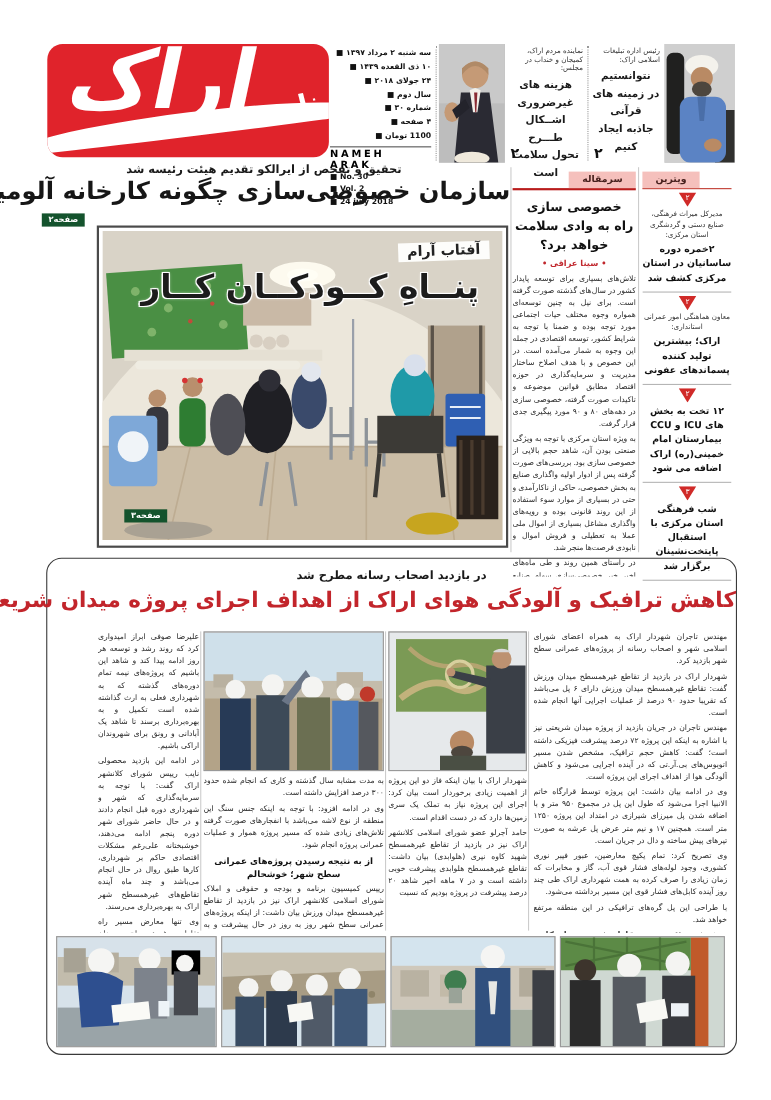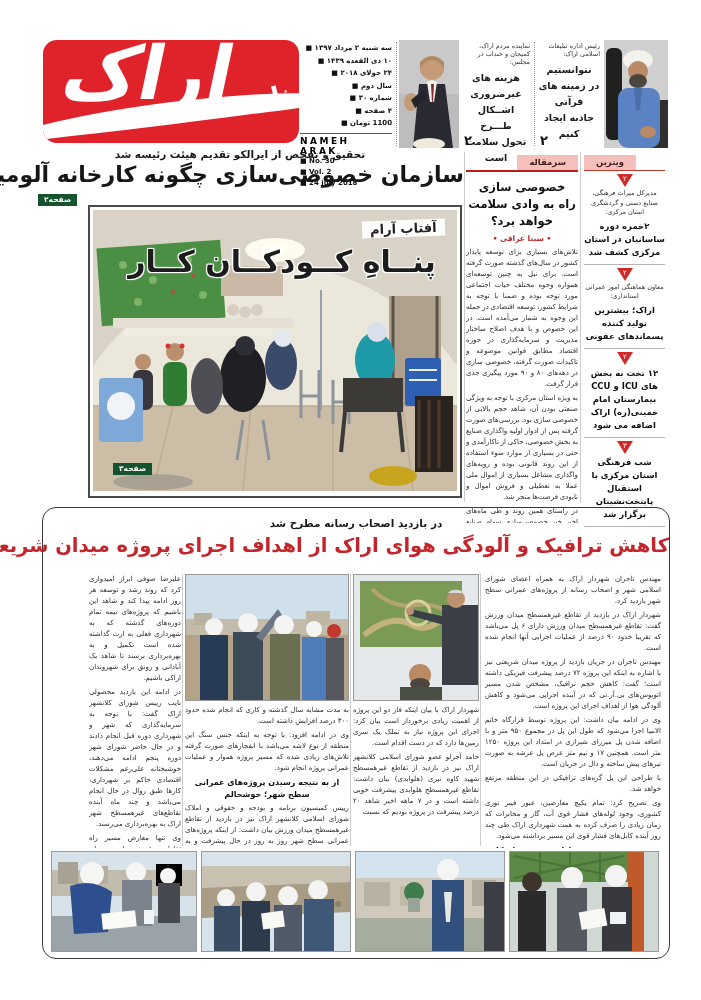--- a/index.html
+++ b/index.html
@@ -310,22 +310,22 @@
     <div class="abs cols">
       <div class="abs colrule" style="left:139px;top:2px;height:272px;"></div>
       <div class="abs colrule" style="left:307px;top:2px;height:272px;"></div>
       <div class="abs colrule" style="left:437px;top:2px;height:272px;"></div>
 
       <div class="abs bodytext" style="left:442px;top:2px;width:176px;height:274px;">
         <p>مهندس تاجران شهردار اراک به همراه اعضای شورای اسلامی شهر و اصحاب رسانه از پروژه‌های عمرانی سطح شهر بازدید کرد.</p>
         <p>شهردار اراک در بازدید از تقاطع غیرهمسطح میدان ورزش گفت: تقاطع غیرهمسطح میدان ورزش دارای ۶ پل می‌باشد که تقریبا حدود ۹۰ درصد از عملیات اجرایی آنها انجام شده است.</p>
         <p>مهندس تاجران در جریان بازدید از پروژه میدان شریعتی نیز با اشاره به اینکه این پروژه ۷۲ درصد پیشرفت فیزیکی داشته است؛ گفت: کاهش حجم ترافیک، مشخص شدن مسیر اتوبوس‌های بی.آر.تی که در آینده اجرایی می‌شود و کاهش آلودگی هوا از اهداف اجرای این پروژه است.</p>
         <p>وی در ادامه بیان داشت: این پروژه توسط قرارگاه خاتم الانبیا اجرا می‌شود که طول این پل در مجموع ۹۵۰ متر و با اضافه شدن پل میرزای شیرازی در امتداد این پروژه ۱۲۵۰ متر است. همچنین ۱۷ و نیم متر عرض پل عرشه به صورت تیرهای پیش ساخته و دال در جریان است.</p>
+        <p>وی تصریح کرد: تمام یکپچ معارضین، عبور فیبر نوری کشوری، وجود لوله‌های فشار قوی آب، گاز و مخابرات که زمان زیادی را صرف کرده به همت شهرداری اراک طی چند روز آینده کابل‌های فشار قوی این مسیر برداشته می‌شود.</p>
         <p>با طراحی این پل گره‌های ترافیکی در این منطقه مرتفع خواهد شد.</p>
-        <p>وی تصریح کرد: تمام یکپچ معارضین، عبور فیبر نوری کشوری، وجود لوله‌های فشار قوی آب، گاز و مخابرات که زمان زیادی را صرف کرده به همت شهرداری اراک طی چند روز آینده کابل‌های فشار قوی این مسیر برداشته می‌شود.</p>
         <div class="subhead">پیشرفت ۷۰ درصدی تقاطع غیرهمسطح کاوه نیری</div>
 
       </div>
 
       <div class="abs" style="left:310px;top:2px;width:126px;height:274px;">
         <div class="art-photo" style="width:126px;height:127px;">
           <svg width="124" height="125" viewBox="0 0 124 125">
             <rect width="124" height="125" fill="#e6e9eb"></rect>
             <rect x="6" y="6" width="102" height="66" fill="#7b9a55"></rect>
             <path d="M10 60 q28 -22 48 -10 t46 -24" stroke="#c2b27c" stroke-width="6" fill="none"></path>

